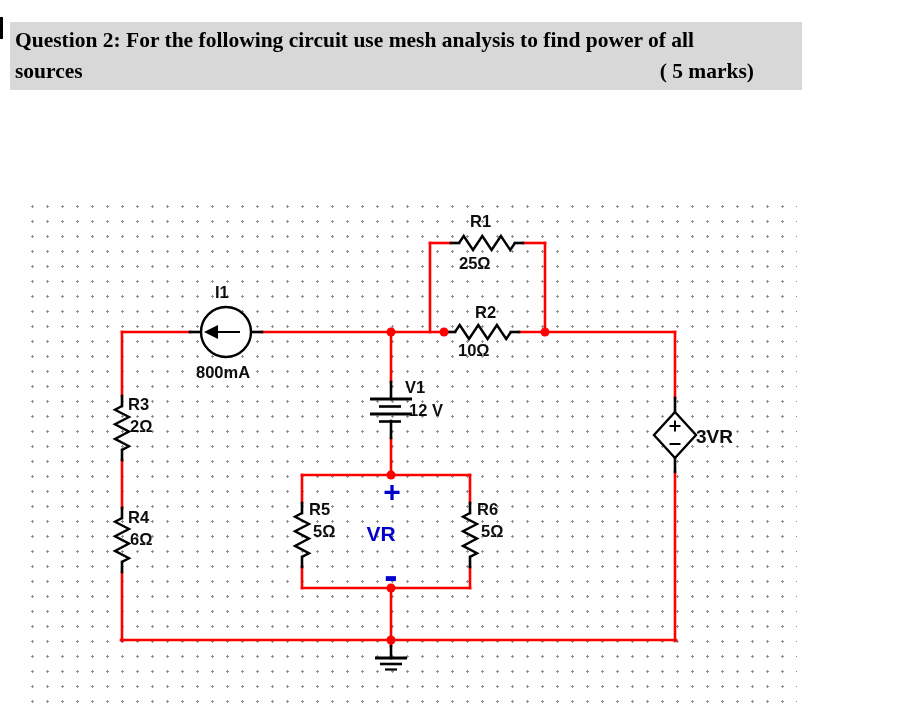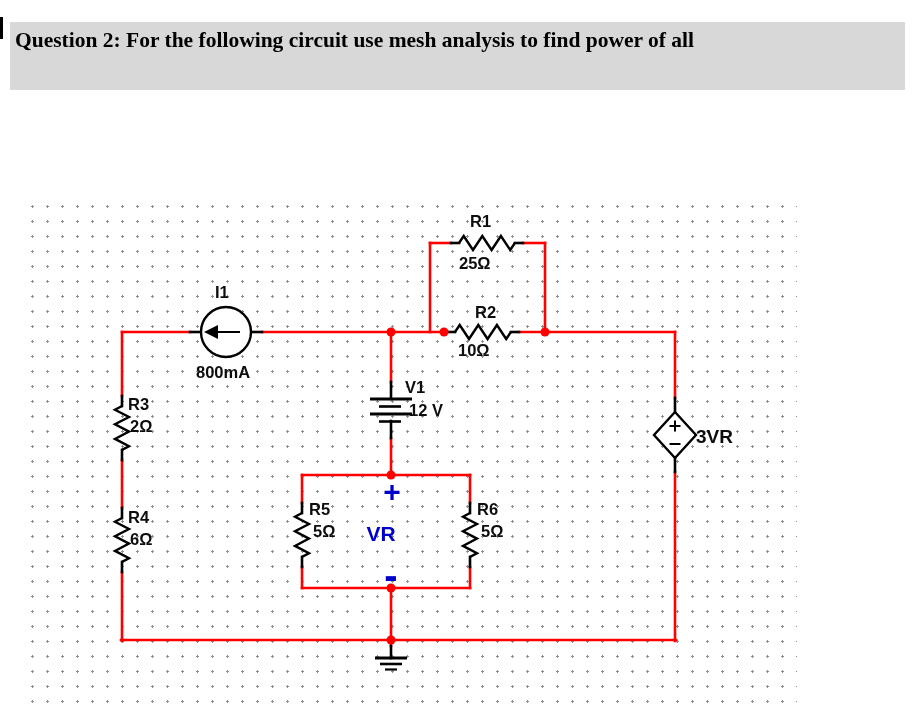--- a/index.html
+++ b/index.html
@@ -4,21 +4,21 @@
 <style>
   html,body{margin:0;padding:0;}
   body{
     width:921px;height:716px;position:relative;background:#ffffff;
     font-family:"Liberation Sans",sans-serif;overflow:hidden;
   }
   .page-edge-tick{
     position:absolute;left:0;top:17px;width:3px;height:22px;background:#000;
   }
   .question-header{
-    position:absolute;left:10px;top:22px;width:895px;height:68px;
+    position:absolute;left:10px;top:22px;width:792px;height:68px;
     background:#d8d8d8;color:#000;
     font-family:"Liberation Serif",serif;font-weight:bold;font-size:21.5px;
     line-height:31px;box-sizing:border-box;padding:3px 6px 0 5px;
   }
   .question-header .line2{
     display:flex;justify-content:space-between;padding-right:42px;
   }
   .dot-grid{
     position:absolute;left:25px;top:199px;width:772px;height:514px;
     background-image:radial-gradient(circle,#8f8f8f 1.15px,transparent 1.4px);
@@ -38,20 +38,24 @@
   .clabel-lg{font-family:"Liberation Sans",sans-serif;font-weight:bold;font-size:19px;fill:#0d0d0d;}
   .blue-ann{font-family:"Liberation Sans",sans-serif;font-weight:bold;fill:#0000cc;}
 </style>
 </head>
 <body>
 
 <div class="page-edge-tick"></div>
 
 <div class="question-header">
   <div class="line1">Question 2: For the following circuit use mesh analysis to find power of all</div>
+  <div class="line2">
+    <span>sources</span>
+    <span>( 5 marks)</span>
+  </div>
 </div>
 
 <div class="dot-grid"></div>
 
 <svg class="circuit-svg" viewBox="0 0 921 716" xmlns="http://www.w3.org/2000/svg">
 
   <g>
 
     <line class="wire" x1="122" y1="332" x2="190" y2="332"></line>
     <line class="wire" x1="262" y1="332" x2="447" y2="332"></line>

